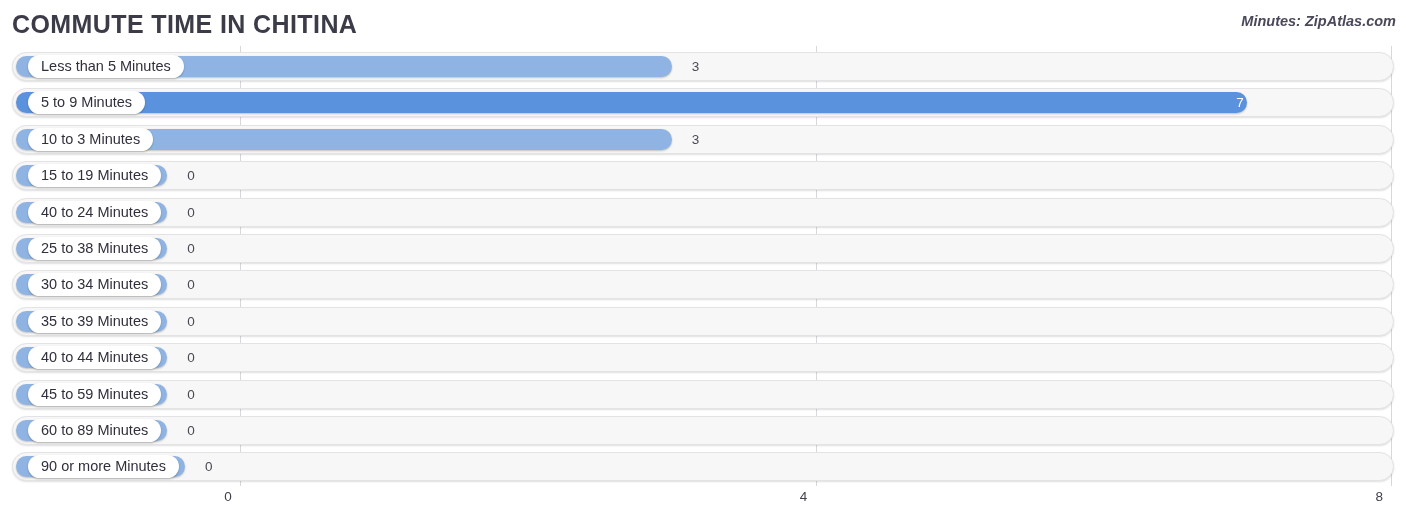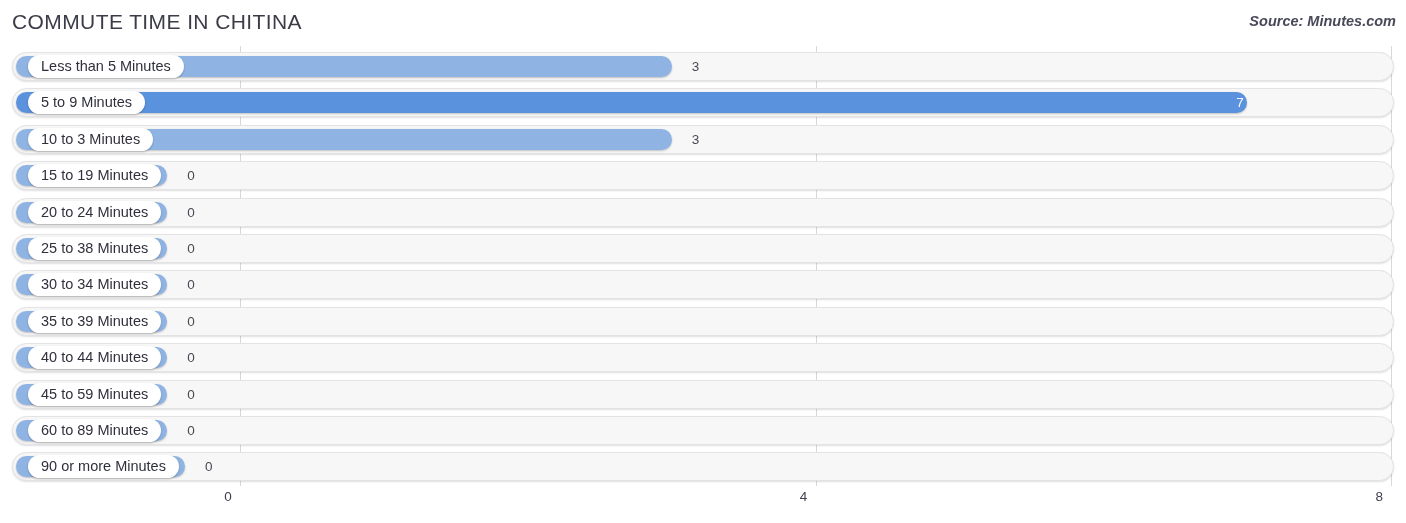--- a/index.html
+++ b/index.html
@@ -21,24 +21,24 @@
     position: absolute;
     top: 0;
     left: 0;
     width: 1406px;
     height: 46px;
   }
   .chart-title {
     position: absolute;
     left: 12px;
     top: 10px;
-    font-size: 21px;
+    font-size: 25px;
     letter-spacing: 0.4px;
     color: #3c3c49;
-    font-weight: 400;
+    font-weight: 700;
     white-space: nowrap;
   }
   .source-note {
     position: absolute;
     right: 10px;
     top: 13px;
     font-size: 14.5px;
     font-style: italic;
     font-weight: bold;
     color: #49495a;
@@ -156,21 +156,21 @@
     color: #41414e;
     transform: translateX(-50%);
     white-space: nowrap;
   }
 </style>
 </head>
 <body>
 
 <div class="header">
   <div class="chart-title">COMMUTE TIME IN CHITINA</div>
-  <div class="source-note">Source: Minutes.com</div>
+  <div class="source-note">Minutes: ZipAtlas.com</div>
 </div>
 
 <div class="plot">
   <div class="gridlines" id="gridlines">
       <div class="gridline" style="left: 240px;"></div>
       <div class="gridline" style="left: 815.6px;"></div>
       <div class="gridline" style="left: 1391.2px;"></div>
     </div>
   <div class="rows" id="rows">
       <div class="row" style="top: 6px;">
@@ -193,21 +193,21 @@
       </div>
       <div class="row" style="top: 115.2px;">
         <div class="track"></div>
         <div class="bar" style="background: rgb(143, 180, 227); width: 151.219px;"></div>
         <div class="label-pill">15 to 19 Minutes</div>
         <div class="value-out" style="left: 175.219px;">0</div>
       </div>
       <div class="row" style="top: 151.6px;">
         <div class="track"></div>
         <div class="bar" style="background: rgb(143, 180, 227); width: 151.219px;"></div>
-        <div class="label-pill">20 to 24 Minutes</div>
+        <div class="label-pill">40 to 24 Minutes</div>
         <div class="value-out" style="left: 175.219px;">0</div>
       </div>
       <div class="row" style="top: 188px;">
         <div class="track"></div>
         <div class="bar" style="background: rgb(143, 180, 227); width: 151.219px;"></div>
         <div class="label-pill">25 to 38 Minutes</div>
         <div class="value-out" style="left: 175.219px;">0</div>
       </div>
       <div class="row" style="top: 224.4px;">
         <div class="track"></div>

